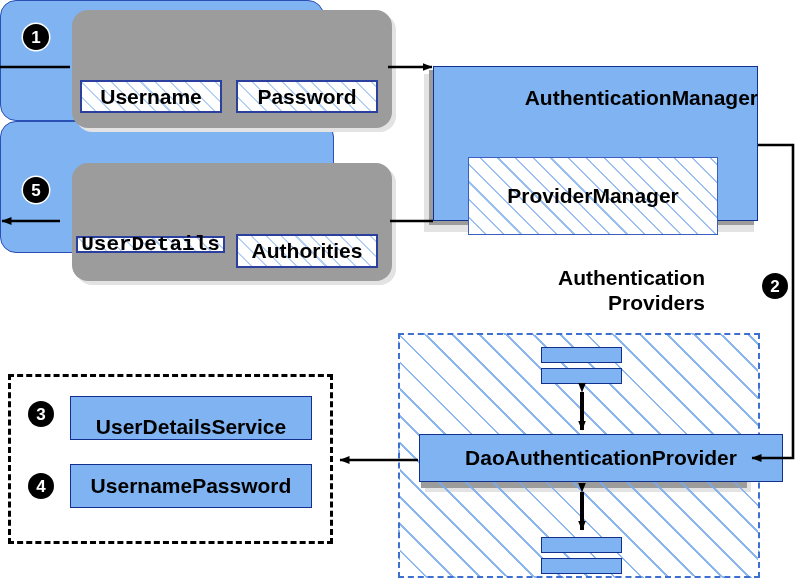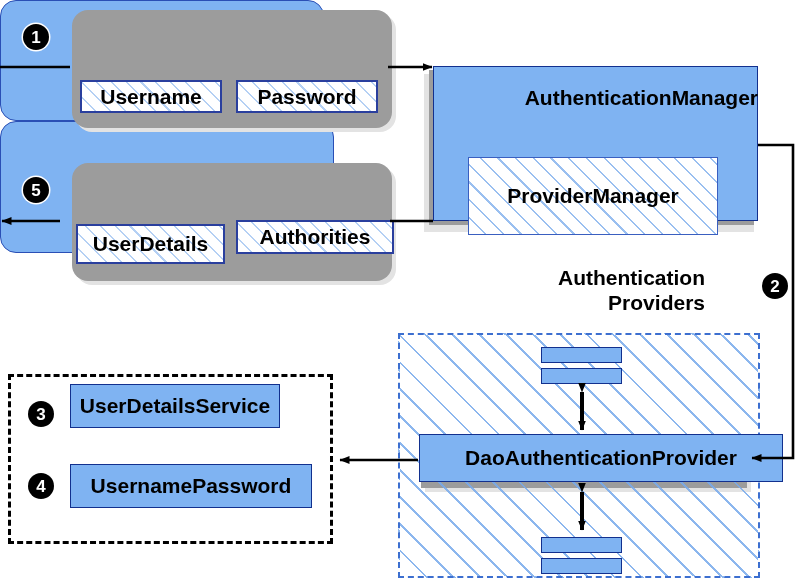--- a/index.html
+++ b/index.html
@@ -185,45 +185,45 @@
   </div>
   <div class="field-box" style="left:236px; top:80px; width:142px; height:33px;">
     <span>Password</span>
   </div>
 
   <div class="shadow-b" style="left:76px; top:167px; width:320px; height:118px; border-radius:16px;"></div>
   <div class="shadow-a" style="left:72px; top:163px; width:320px; height:118px; border-radius:16px;"></div>
   <div class="token-card" style="left:58px; top:156px; width:332px; height:130px;"></div>
   <div class="token-title" style="left:58px; top:163px; width:332px;">UsernamePassword</div>
   <div class="token-title" style="left:58px; top:188px; width:332px;">AuthenticationToken</div>
-  <div class="field-box" style="left:76px; top:224px; width:149px; height:40px;">
+  <div class="field-box" style="left:76px; top:236px; width:149px; height:17px;font-family:Liberation Mono, monospace;">
     <span>UserDetails</span>
   </div>
-  <div class="field-box" style="left:236px; top:220px; width:158px; height:34px;">
+  <div class="field-box" style="left:236px; top:234px; width:142px; height:34px;">
     <span>Authorities</span>
   </div>
 
   <div class="free-label" style="left:455px; top:290px; width:250px;">Providers</div>
   <div class="free-label" style="left:455px; top:265px; width:250px;">Authentication</div>
 
   <div class="mini-bar" style="left:541px; top:347px; width:81px; height:16px;"></div>
   <div class="mini-bar" style="left:541px; top:368px; width:81px; height:16px;"></div>
 
   <div class="shadow-b" style="left:425px; top:450px; width:326px; height:42px;"></div>
   <div class="shadow-a" style="left:421px; top:446px; width:326px; height:42px;"></div>
   <div class="node rect" style="left:419px; top:434px; width:364px; height:48px;">
     <span class="rect-label">DaoAuthenticationProvider</span>
   </div>
 
   <div class="mini-bar" style="left:541px; top:537px; width:81px; height:16px;"></div>
   <div class="mini-bar" style="left:541px; top:558px; width:81px; height:16px;"></div>
 
   <div class="shadow-b" style="left:62px; top:404px; width:248px; height:42px;"></div>
   <div class="shadow-a" style="left:58px; top:400px; width:248px; height:42px;"></div>
-  <div class="node rect" style="left:70px; top:384px; width:210px; height:44px;">
+  <div class="node rect" style="left:70px; top:396px; width:242px; height:44px;align-items:flex-end;">
     <span class="rect-label">UserDetailsService</span>
   </div>
 
   <div class="shadow-b" style="left:62px; top:477px; width:248px; height:42px;"></div>
   <div class="shadow-a" style="left:58px; top:473px; width:248px; height:42px;"></div>
   <div class="node rect" style="left:70px; top:464px; width:242px; height:44px;">
     <span class="rect-label">UsernamePassword</span>
   </div>
 
   <svg class="wires" viewBox="0 0 803 584">

